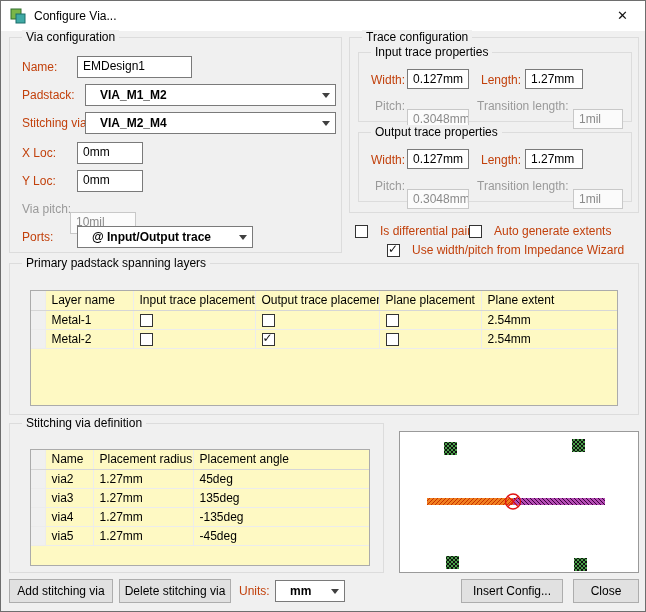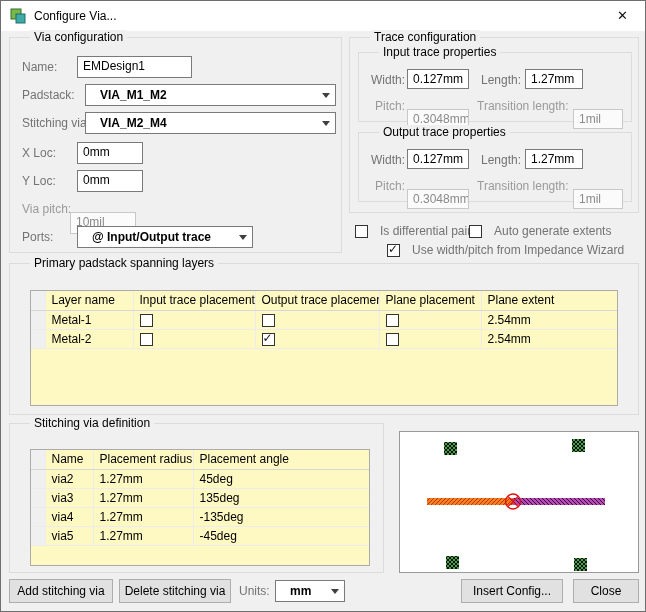--- a/index.html
+++ b/index.html
@@ -26,24 +26,24 @@
   .close-btn {
     position:absolute; right:0; top:0; width:45px; height:29px;
     display:flex; align-items:center; justify-content:center;
     font-size:13px; color:#111; cursor:default;
   }
   
   .groupbox {
     position:absolute; border:1px solid #dcdcdc;
   }
   .groupbox > .legend {
-    position:absolute; top:-8px; left:20px;
+    position:absolute; top:-8px; left:12px;
     background:#f0f0f0; padding:0 4px; color:#000; white-space:nowrap;
   }
-  .lbl { position:absolute; color:#737373; white-space:nowrap; }
+  .lbl { position:absolute; color:#c2410c; white-space:nowrap; }
   .lbl.disabled { color:#9a9a9a; }
   .textbox {
     position:absolute; background:#fff; border:1px solid #7a7a7a;
     padding:2px 5px; color:#000; overflow:hidden; white-space:nowrap;
   }
   .textbox.disabled { background:#fbfbfb; border-color:#c8c8c8; color:#8a8a8a;margin-top:14px; }
   .combo {
     position:absolute; background:#fff; border:1px solid #7a7a7a;
     display:flex; align-items:center;
   }

